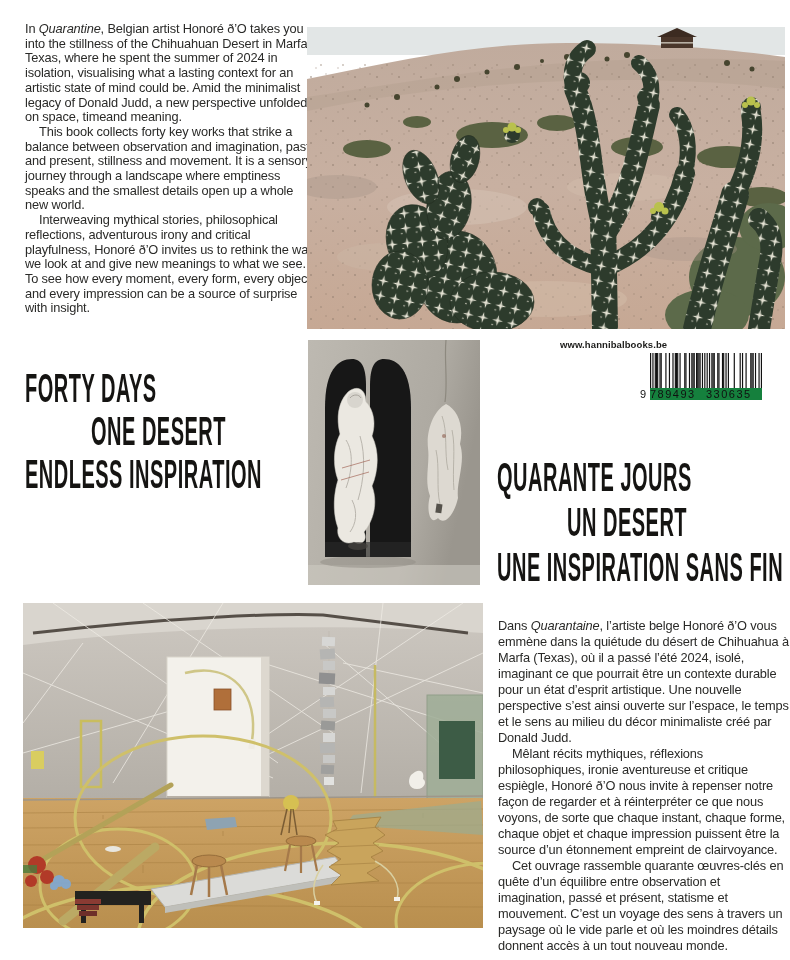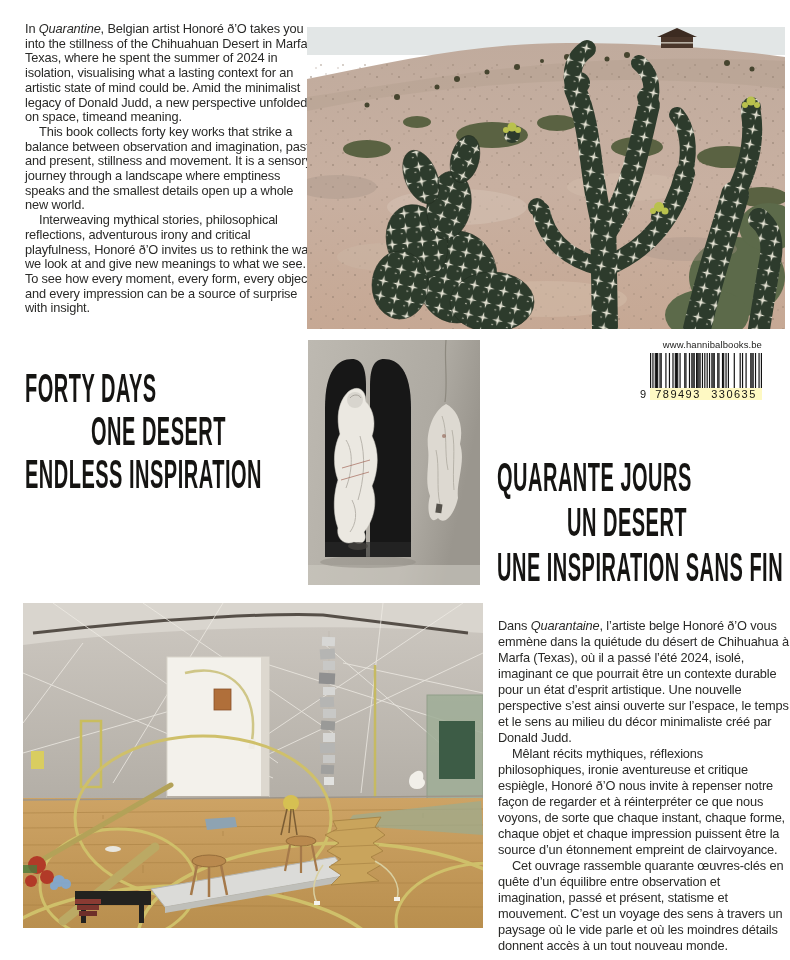--- a/index.html
+++ b/index.html
@@ -26,26 +26,26 @@
   .t-fr1 { left:497px; top:457px; }
   .t-fr2 { left:567px; top:502px; }
   .t-fr3 { left:497px; top:547px; }
   
   .photo { position:absolute; overflow:hidden; line-height:0; margin:0; }
   .photo-desert  { left:307px; top:27px;  width:478px; height:302px; }
   .photo-artwork { left:308px; top:340px; width:172px; height:245px; }
   .photo-install { left:23px;  top:603px; width:460px; height:325px; }
   
   .site-url { position:absolute; left:560px; top:339px; width:202px;
-    text-align:right; font-size:9.5px; font-weight:normal; color:#1c1c1a; letter-spacing:0.1px; }
+    text-align:left; font-size:9.5px; font-weight:bold; color:#1c1c1a; letter-spacing:0.1px; }
   .barcode { position:absolute; left:640px; top:353px; width:122px; }
   .barcode-bars { display:block; margin-left:10px; background:#fff; }
   .barcode-num { display:grid; grid-template-columns:10px 1fr 1fr; margin-top:-9px;
     font-size:11px; letter-spacing:1.5px; color:#111; background:transparent; }
-  .barcode-num span { text-align:center; background:#fef9c3; }
+  .barcode-num span { text-align:left; background:#15803d; }
   .barcode-num .d0 { text-align:left; background:transparent; }
   
   .divider { position:absolute; left:498px; top:601px; width:264px; height:7px; }
 </style>
 </head>
 <body>
 
 <div class="page">
 
   <section class="copy copy-en">

